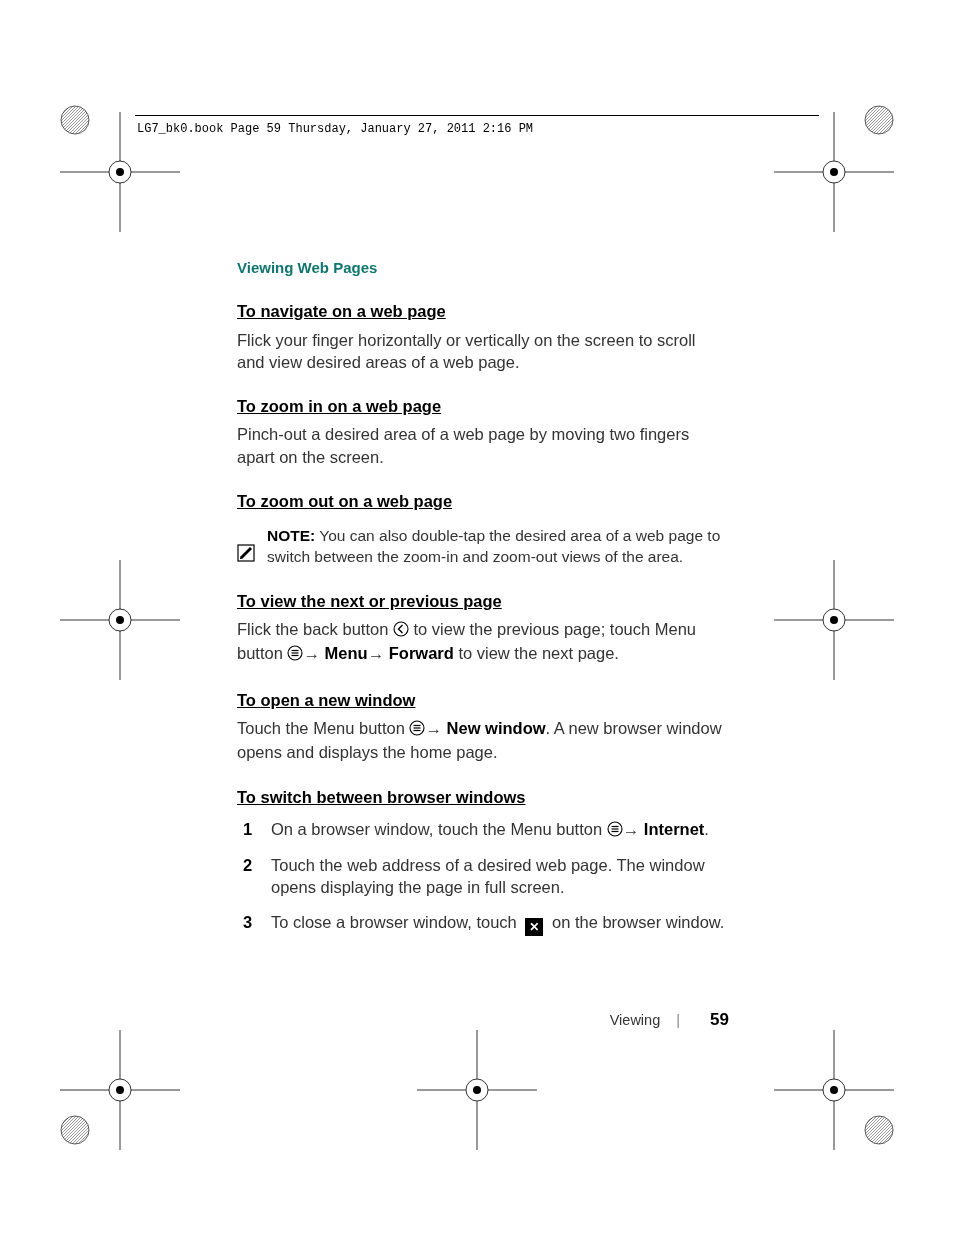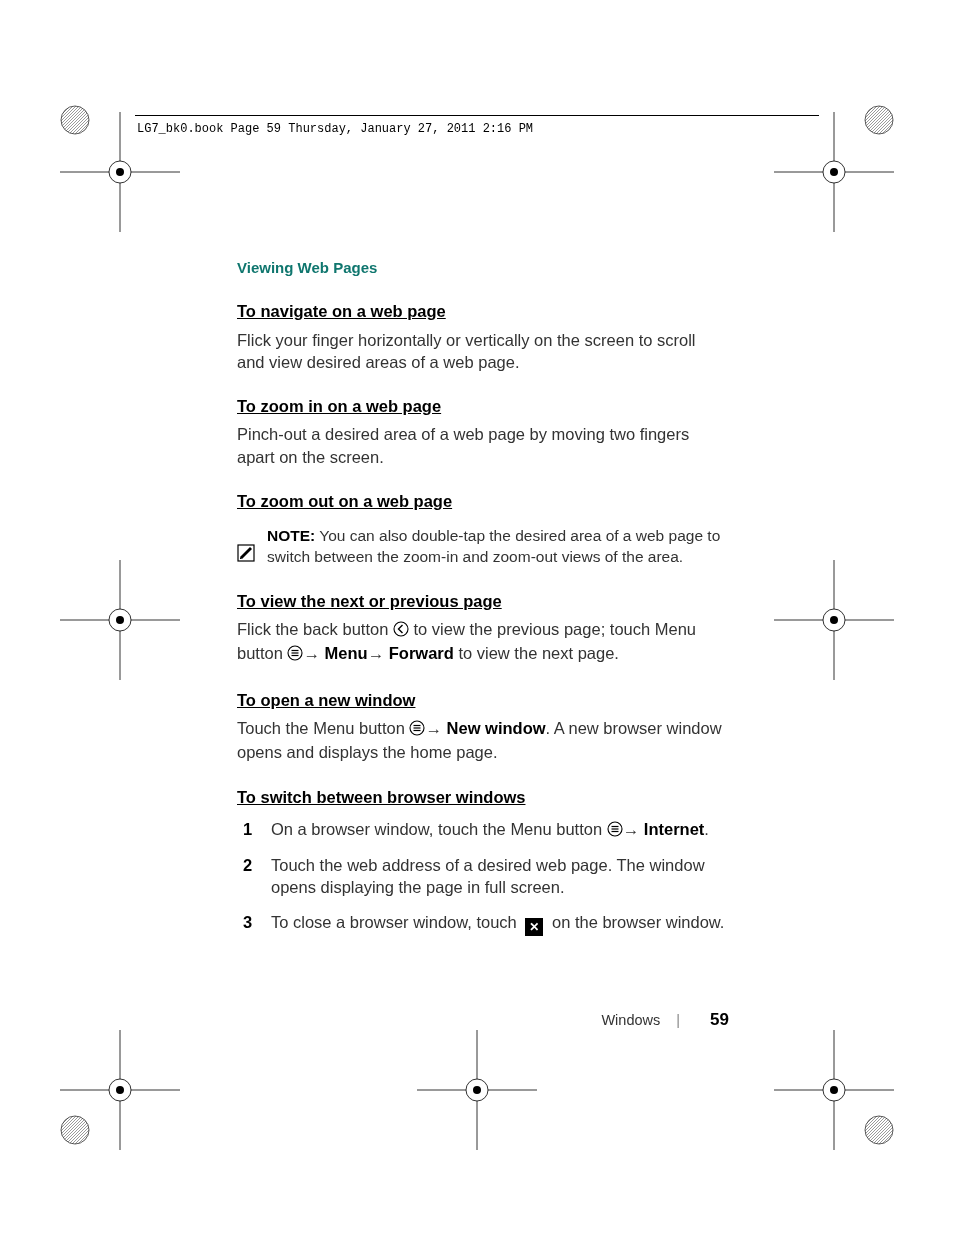--- a/index.html
+++ b/index.html
@@ -285,16 +285,16 @@
     <li>Touch the web address of a desired web page. The window opens displaying the page in full screen.</li>
     <li>
       <span>To close a browser window, touch </span>
       <span class="close-box">✕</span>
       <span> on the browser window.</span>
     </li>
   </ol>
 </div>
 
 <div class="footer">
-  <span>Windows</span>
+  <span>Viewing</span>
   <span class="sep">|</span>
   <span class="pnum">59</span>
 </div>
 
 </body></html>

